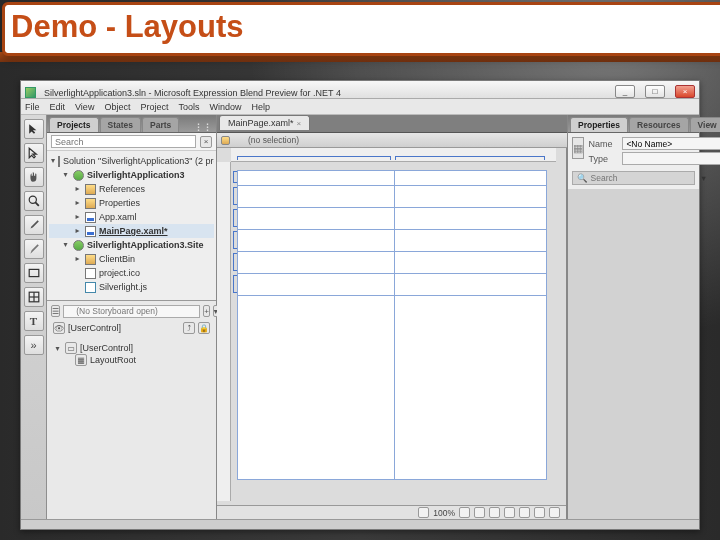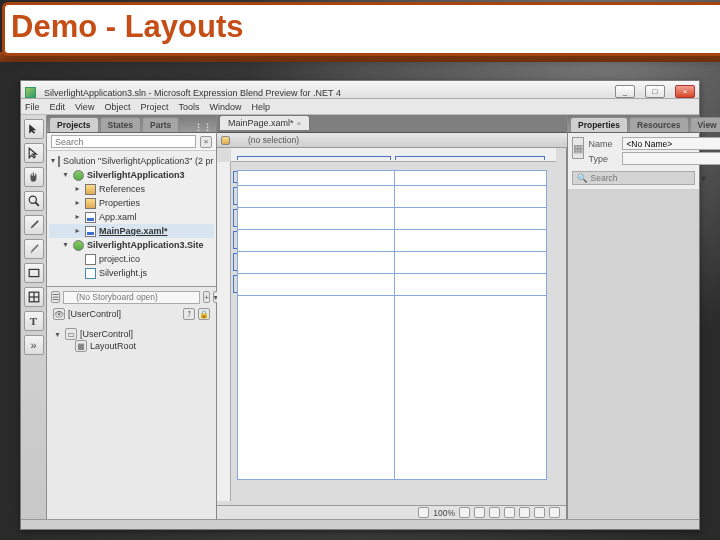--- a/index.html
+++ b/index.html
@@ -324,20 +324,25 @@
             </div>
           <div class="tree-row pad2 sel">
               <span class="exp tri c"></span>
               <span class="ficon xaml"></span>
               <b><u>MainPage.xaml*</u></b>
             </div>
           <div class="tree-row pad1">
               <span class="exp tri"></span>
               <span class="ficon web"></span>
               <b>SilverlightApplication3.Site</b>
+            </div>
+          <div class="tree-row pad2">
+              <span class="exp tri c"></span>
+              <span class="ficon folder"></span>
+              <span>ClientBin</span>
             </div>
           <div class="tree-row pad2">
               <span class="exp"></span>
               <span class="ficon file"></span>
               <span>project.ico</span>
             </div>
           <div class="tree-row pad2">
               <span class="exp"></span>
               <span class="ficon html"></span>
               <span>Silverlight.js</span>

